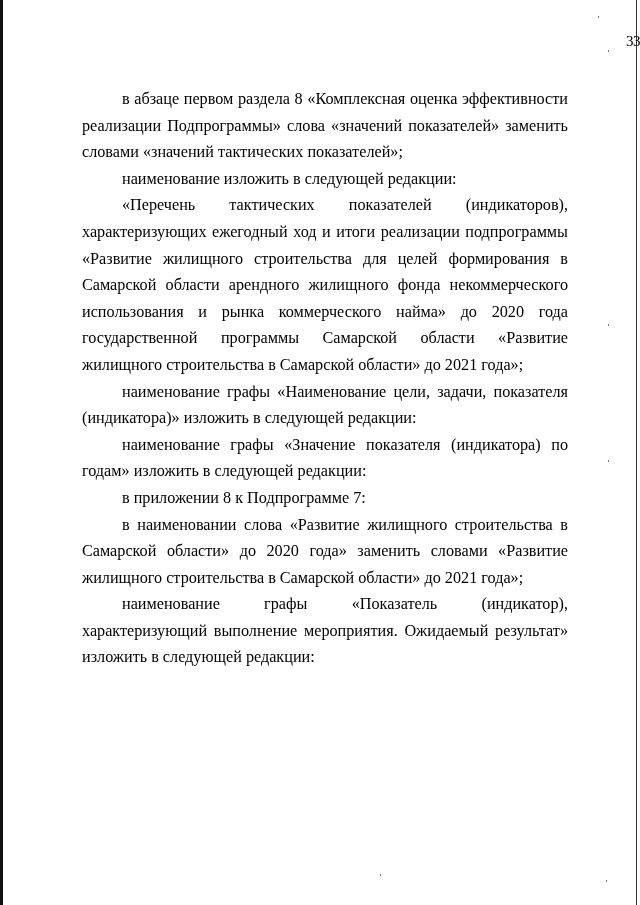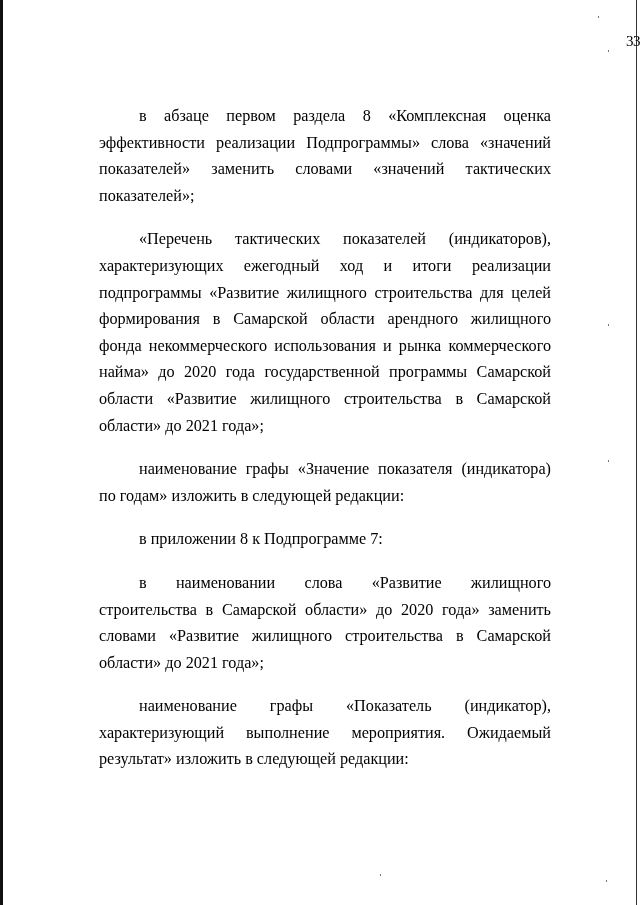--- a/index.html
+++ b/index.html
@@ -38,21 +38,21 @@
   }
   .content {
     position: absolute;
     top: 86px;
     left: 82px;
     width: 486px;
     font-size: 16.2px;
     line-height: 26.6px;
   }
   .para {
-    margin: 17px;
+    margin: 0;
     text-indent: 40px;
     text-align: justify;
     text-align-last: left;
   }
   .speck {
     position: absolute;
     width: 1px;
     height: 2px;
     background: #777;
   }
@@ -60,21 +60,23 @@
 </head>
 <body>
 
 <div class="left-border"></div>
 <div class="right-border"></div>
 
 <div class="page-number">33</div>
 
 <div class="content">
   <p class="para">в абзаце первом раздела 8 «Комплексная оценка эффективности реализации Подпрограммы» слова «значений показателей» заменить словами «значений тактических показателей»;</p>
+  <p class="para">наименование изложить в следующей редакции:</p>
   <p class="para">«Перечень тактических показателей (индикаторов), характеризующих ежегодный ход и итоги реализации подпрограммы «Развитие жилищного строительства для целей формирования в Самарской области арендного жилищного фонда некоммерческого использования и рынка коммерческого найма» до 2020 года государственной программы Самарской области «Развитие жилищного строительства в Самарской области» до 2021 года»;</p>
+  <p class="para">наименование графы «Наименование цели, задачи, показателя (индикатора)» изложить в следующей редакции:</p>
   <p class="para">наименование графы «Значение показателя (индикатора) по годам» изложить в следующей редакции:</p>
   <p class="para">в приложении 8 к Подпрограмме 7:</p>
   <p class="para">в наименовании слова «Развитие жилищного строительства в Самарской области» до 2020 года» заменить словами «Развитие жилищного строительства в Самарской области» до 2021 года»;</p>
   <p class="para">наименование графы «Показатель (индикатор), характеризующий выполнение мероприятия. Ожидаемый результат» изложить в следующей редакции:</p>
 </div>
 
 <div class="speck" style="left:598px; top:16px;"></div>
 <div class="speck" style="left:608px; top:50px;"></div>
 <div class="speck" style="left:608px; top:324px;"></div>
 <div class="speck" style="left:608px; top:460px;"></div>

